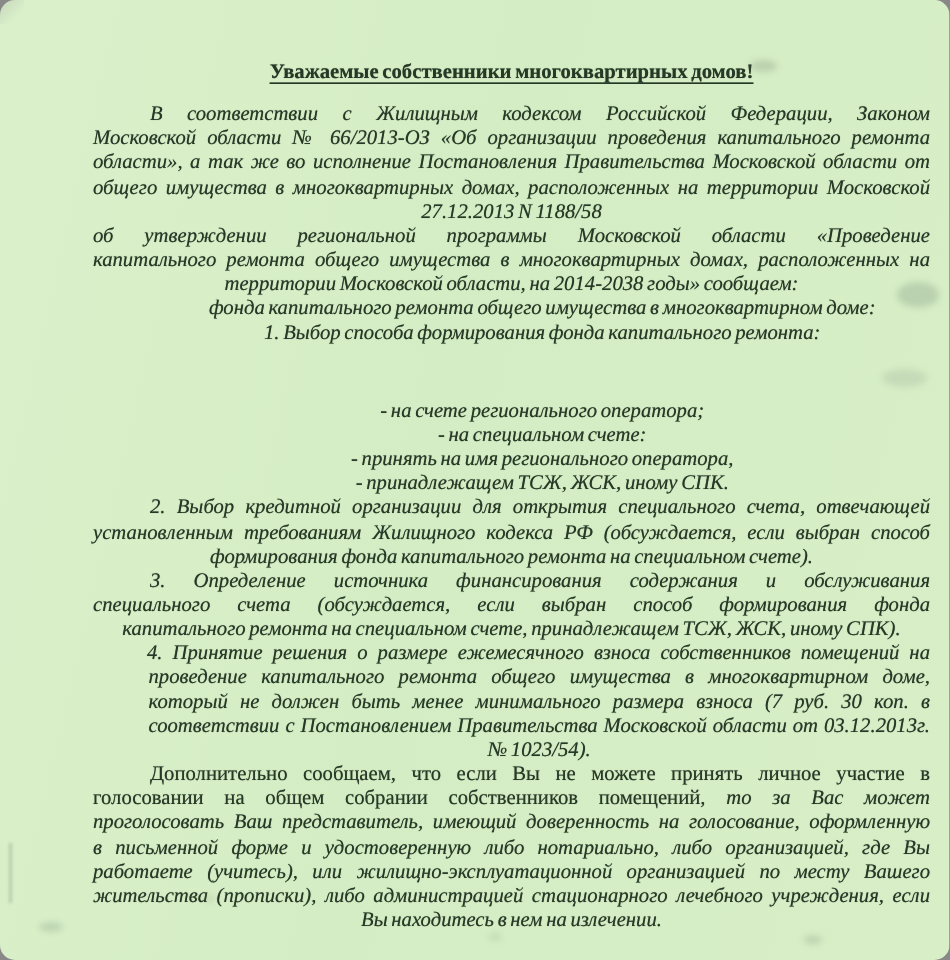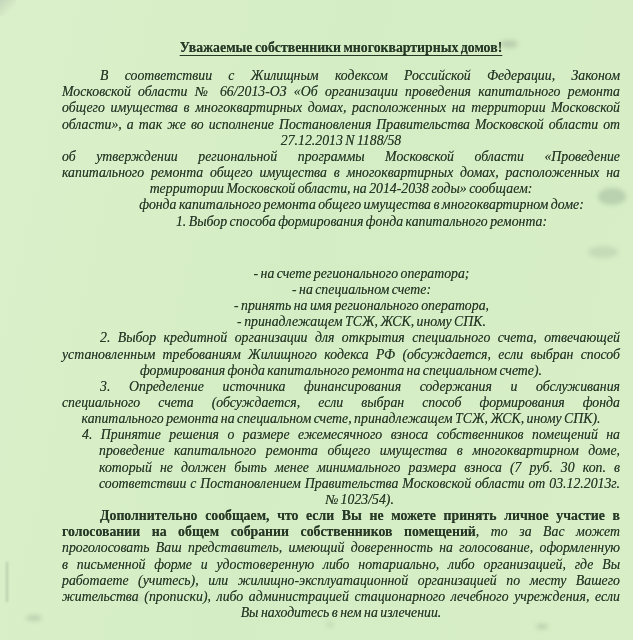--- a/index.html
+++ b/index.html
@@ -4,39 +4,40 @@
 <style>
   html, body { margin: 0; padding: 0; background: #888; }
   .page {
     position: relative;
     width: 633px;
     height: 640px;
     overflow: hidden;
     background: linear-gradient(103deg, #daf0cb 0%, #d5edc4 45%, #d7eec7 100%);
     font-family: "Liberation Serif", serif;
     color: #263826;
+    border-radius: 10px;
   }
   .content {
     position: absolute;
     left: 62px;
     top: 40px;
     width: 558px;
   }
   .line {
     font-size: 13.8px;
     line-height: 16.15px;
     word-spacing: -1px;
     text-align: center;
     text-shadow: 0 0 0.5px rgba(34,52,34,0.65);
   }
   .line.just { text-align: justify; text-align-last: justify; }
   .line.center { text-align: center; text-align-last: center; }
   .line.title-line { margin-bottom: 12px; }
   .seg-r { font-weight: normal; font-style: italic; }
-  .seg-b { font-weight: bold; }
+  .seg-b { font-weight: normal; }
   .seg-i { font-style: italic; }
   .seg-bu { font-weight: bold; text-decoration: underline; text-underline-offset: 2.5px; }
   .smudge {
     position: absolute;
     border-radius: 50%;
     filter: blur(2px);
     pointer-events: none;
   }
   .sm1 { left: 500px; top: 40px;  width: 18px; height: 8px;  background: rgba(125,140,122,0.30); }
   .sm2 { left: 598px; top: 188px; width: 28px; height: 17px; background: rgba(128,148,128,0.32); }
@@ -57,39 +58,39 @@
 </style>
 </head>
 <body>
 
 <div class="page" aria-label="Уважаемые собственники многоквартирных домов!">
   <div class="corner-shade"></div>
   <div class="content">
       <div class="line center title-line"><span class="seg-bu">Уважаемые собственники многоквартирных домов!</span></div>
       <div class="line just" style="margin-left: 38px;"><span class="seg-r">В соответствии с Жилищным кодексом Российской Федерации, Законом</span></div>
       <div class="line just"><span class="seg-r">Московской области № 66/2013-ОЗ «Об организации проведения капитального ремонта</span></div>
+      <div class="line just"><span class="seg-r">области», а так же во исполнение Постановления Правительства Московской области от</span></div>
       <div class="line just"><span class="seg-r">общего имущества в многоквартирных домах, расположенных на территории Московской</span></div>
-      <div class="line just"><span class="seg-r">области», а так же во исполнение Постановления Правительства Московской области от</span></div>
       <div class="line"><span class="seg-r">27.12.2013  N 1188/58</span></div>
       <div class="line just"><span class="seg-r">об утверждении региональной программы Московской области «Проведение</span></div>
       <div class="line just"><span class="seg-r">капитального ремонта общего имущества в многоквартирных домах, расположенных на</span></div>
       <div class="line"><span class="seg-r">территории Московской области, на 2014-2038 годы» сообщаем:</span></div>
       <div class="line" style="margin-left: 41px;"><span class="seg-r">фонда капитального ремонта общего имущества в многоквартирном доме:</span></div>
       <div class="line" style="margin-left: 41px;"><span class="seg-r">1. Выбор способа формирования фонда капитального ремонта:</span></div>
       <div class="line" style="margin-left: 41px; margin-top: 36px;"><span class="seg-r">- на счете регионального оператора;</span></div>
       <div class="line" style="margin-left: 41px;"><span class="seg-r">- на специальном счете:</span></div>
       <div class="line" style="margin-left: 41px;"><span class="seg-r">- принять на имя регионального оператора,</span></div>
       <div class="line" style="margin-left: 41px;"><span class="seg-r">- принадлежащем ТСЖ, ЖСК, иному СПК.</span></div>
       <div class="line just" style="margin-left: 38px;"><span class="seg-r">2. Выбор кредитной организации для открытия специального счета, отвечающей</span></div>
       <div class="line just"><span class="seg-r">установленным требованиям Жилищного кодекса РФ </span><span class="seg-i">(обсуждается, если выбран способ</span></div>
       <div class="line"><span class="seg-i">формирования фонда капитального ремонта на специальном счете).</span></div>
       <div class="line just" style="margin-left: 38px;"><span class="seg-r">3. Определение источника финансирования содержания и обслуживания</span></div>
       <div class="line just"><span class="seg-r">специального счета </span><span class="seg-i">(обсуждается, если выбран способ формирования фонда</span></div>
       <div class="line"><span class="seg-i">капитального ремонта на специальном счете, принадлежащем ТСЖ, ЖСК, иному СПК).</span></div>
-      <div class="line just" style="margin-left: 20px;"><span class="seg-r">4. Принятие решения о размере ежемесячного взноса собственников помещений на</span></div>
+      <div class="line just" style="margin-left: 36px;"><span class="seg-r">4. Принятие решения о размере ежемесячного взноса собственников помещений на</span></div>
       <div class="line just" style="margin-left: 37px;"><span class="seg-r">проведение капитального ремонта общего имущества в многоквартирном доме,</span></div>
       <div class="line just" style="margin-left: 37px;"><span class="seg-r">который не должен быть менее минимального размера взноса (7 руб. 30 коп. в</span></div>
       <div class="line just" style="margin-left: 37px;"><span class="seg-r">соответствии с Постановлением Правительства Московской области от 03.12.2013г.</span></div>
       <div class="line" style="margin-left: 37px;"><span class="seg-r">№ 1023/54).</span></div>
       <div class="line just" style="margin-left: 38px;"><span class="seg-b">Дополнительно сообщаем, что если Вы не можете принять личное участие в</span></div>
       <div class="line just"><span class="seg-b">голосовании на общем собрании собственников помещений</span><span class="seg-r">, то за Вас может</span></div>
       <div class="line just"><span class="seg-r">проголосовать Ваш представитель, имеющий доверенность на голосование, оформленную</span></div>
       <div class="line just"><span class="seg-r">в письменной форме и удостоверенную либо нотариально, либо организацией, где Вы</span></div>
       <div class="line just"><span class="seg-r">работаете (учитесь), или жилищно-эксплуатационной организацией по месту Вашего</span></div>
       <div class="line just"><span class="seg-r">жительства (прописки), либо администрацией стационарного лечебного учреждения, если</span></div>

